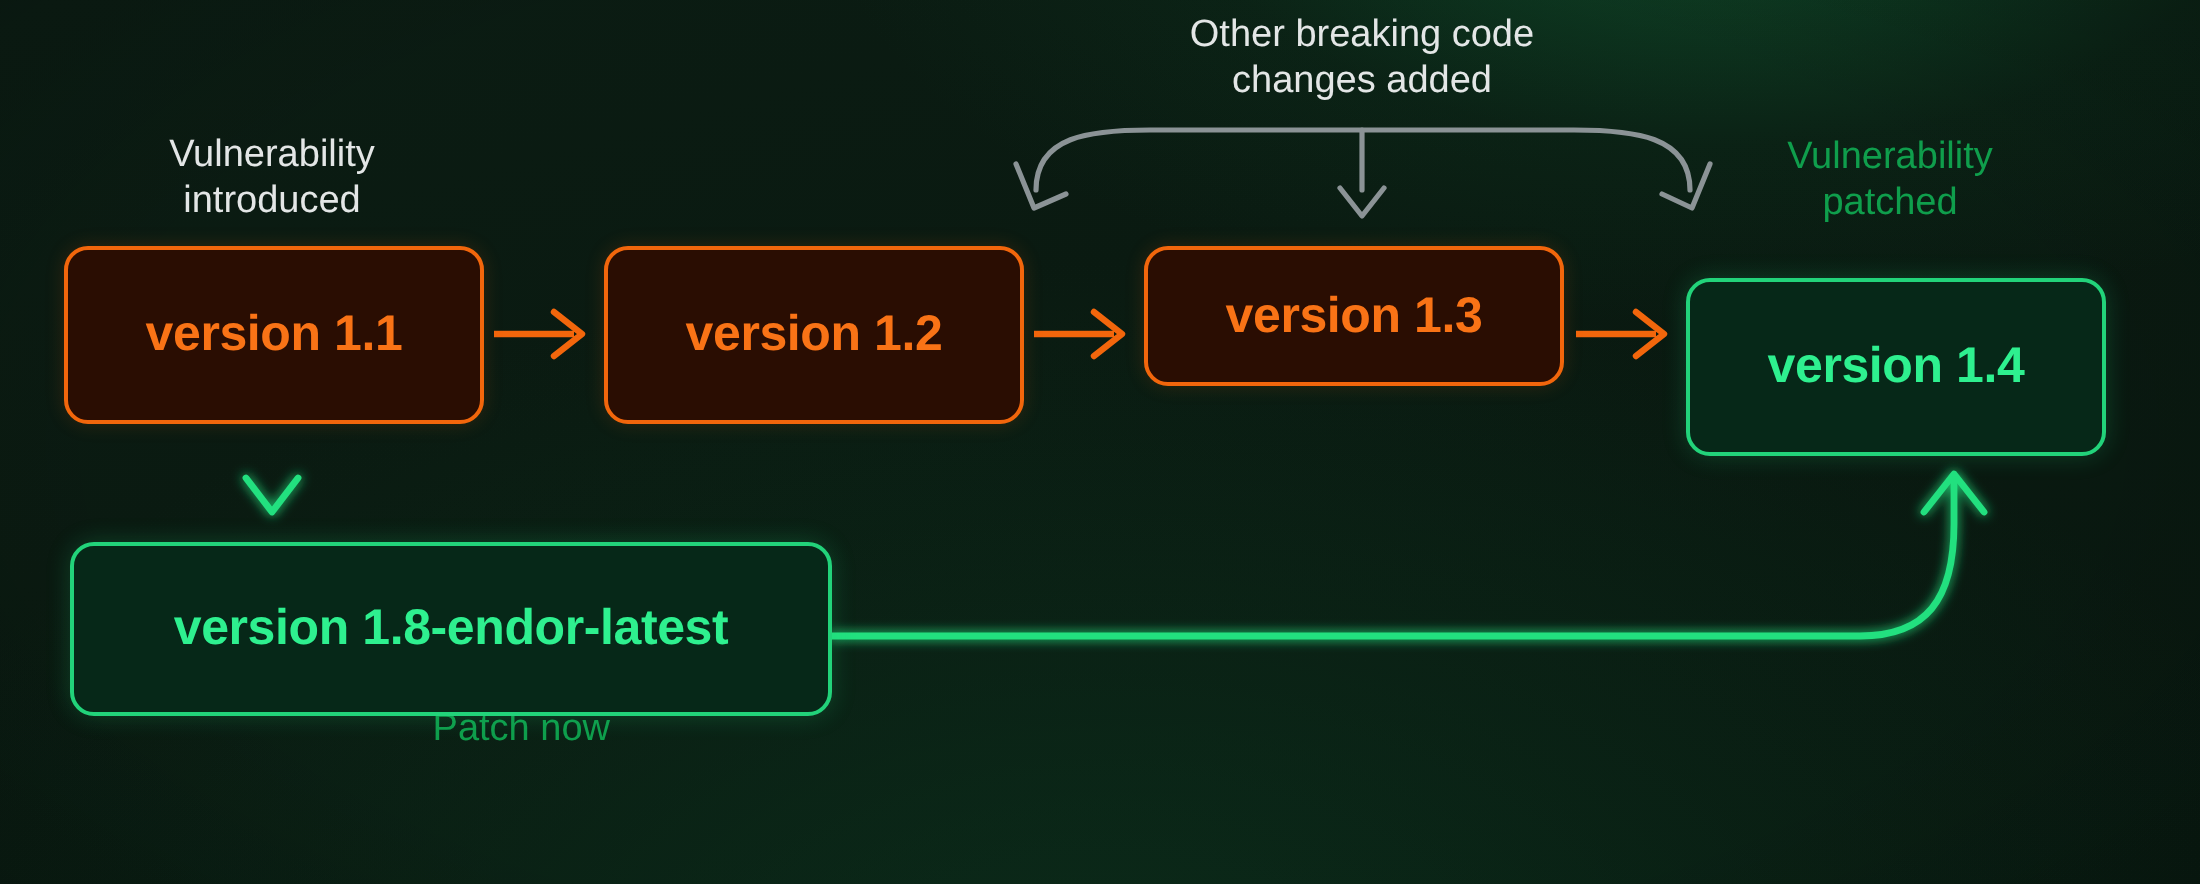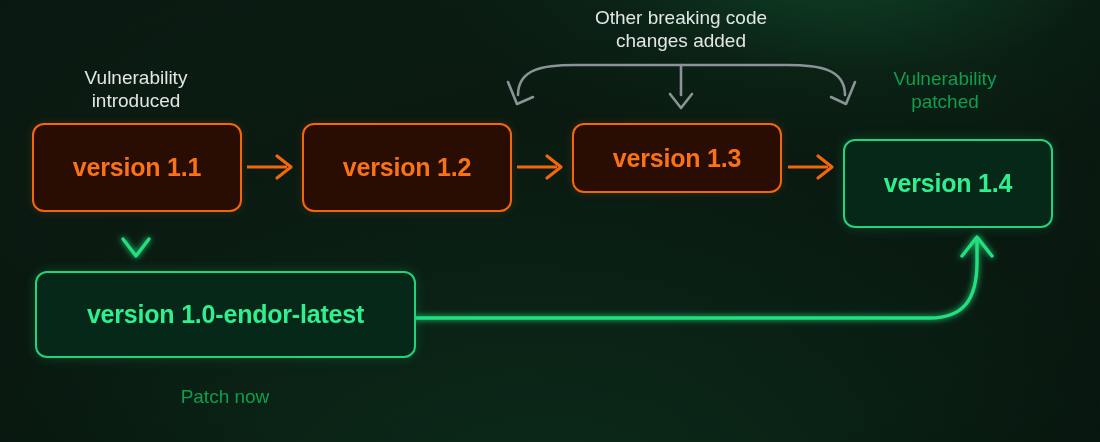--- a/index.html
+++ b/index.html
@@ -140,26 +140,26 @@
 
   <div class="caption neutral" style="left:46px; top:66px; width:180px;">Vulnerability
 introduced</div>
 
   <div class="caption neutral" style="left:561px; top:6px; width:240px;">Other breaking code
 changes added</div>
 
   <div class="caption green" style="left:855px; top:67px; width:180px;">Vulnerability
 patched</div>
 
-  <div class="caption green" style="left:145px; top:385px; width:160px;">Patch now</div>
+  <div class="caption green" style="left:145px; top:353px; width:160px;text-align:right;">Patch now</div>
 
 
   <div class="node vuln" style="left:32px; top:123px; width:210px; height:89px;">version 1.1</div>
 
   <div class="node vuln" style="left:302px; top:123px; width:210px; height:89px;">version 1.2</div>
 
   <div class="node vuln" style="left:572px; top:123px; width:210px; height:70px;">version 1.3</div>
 
   <div class="node safe" style="left:843px; top:139px; width:210px; height:89px;">version 1.4</div>
 
-  <div class="node safe" style="left:35px; top:271px; width:381px; height:87px;">version 1.0-endor-latest</div>
+  <div class="node safe" style="left:35px; top:271px; width:381px; height:87px;">version 1.8-endor-latest</div>
 
 </div>
 
 </body></html>

